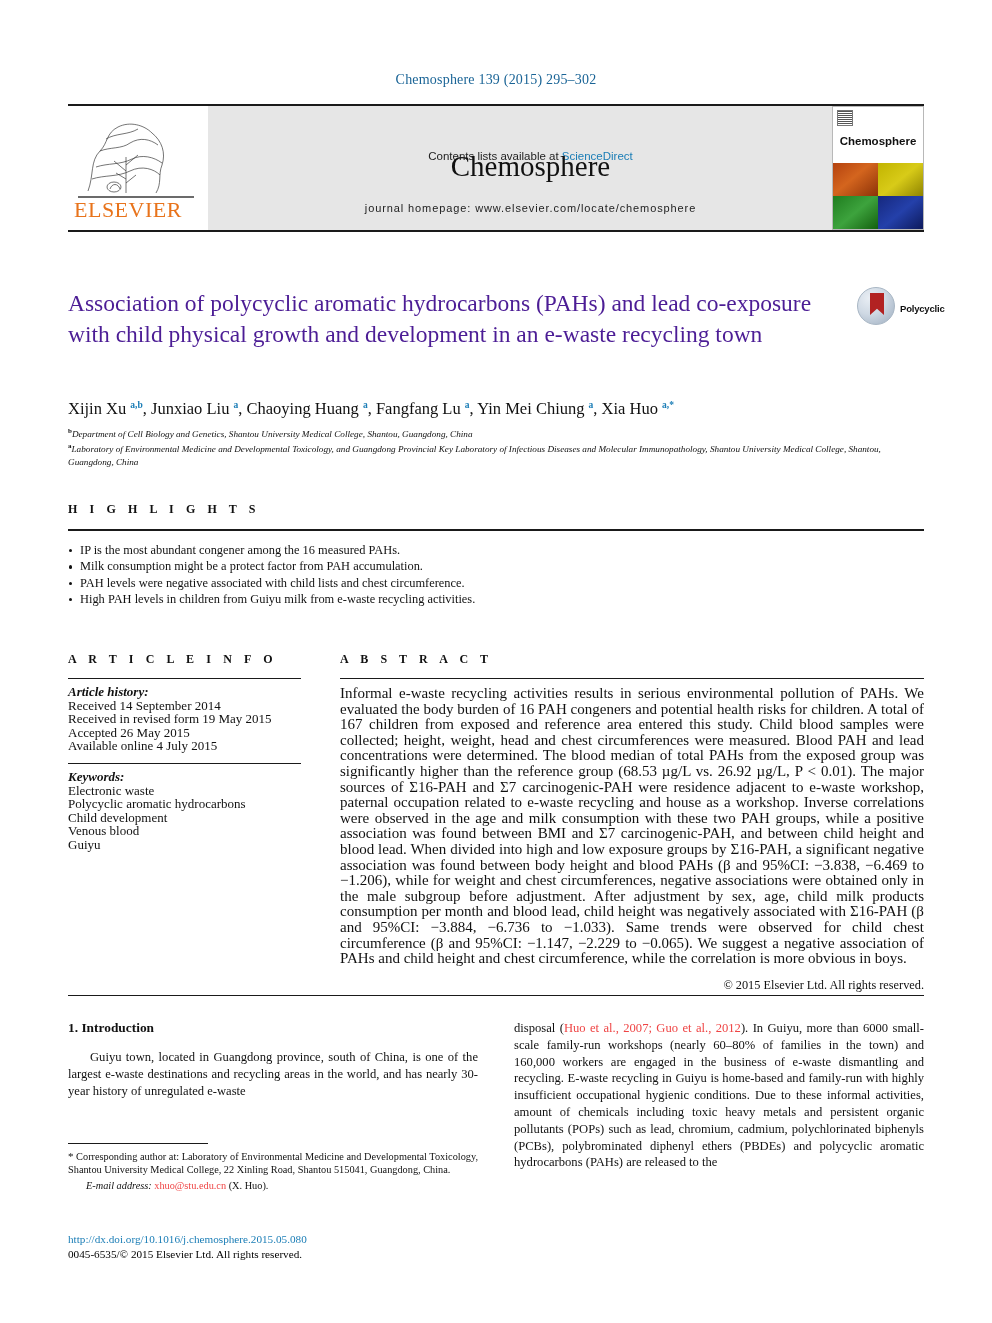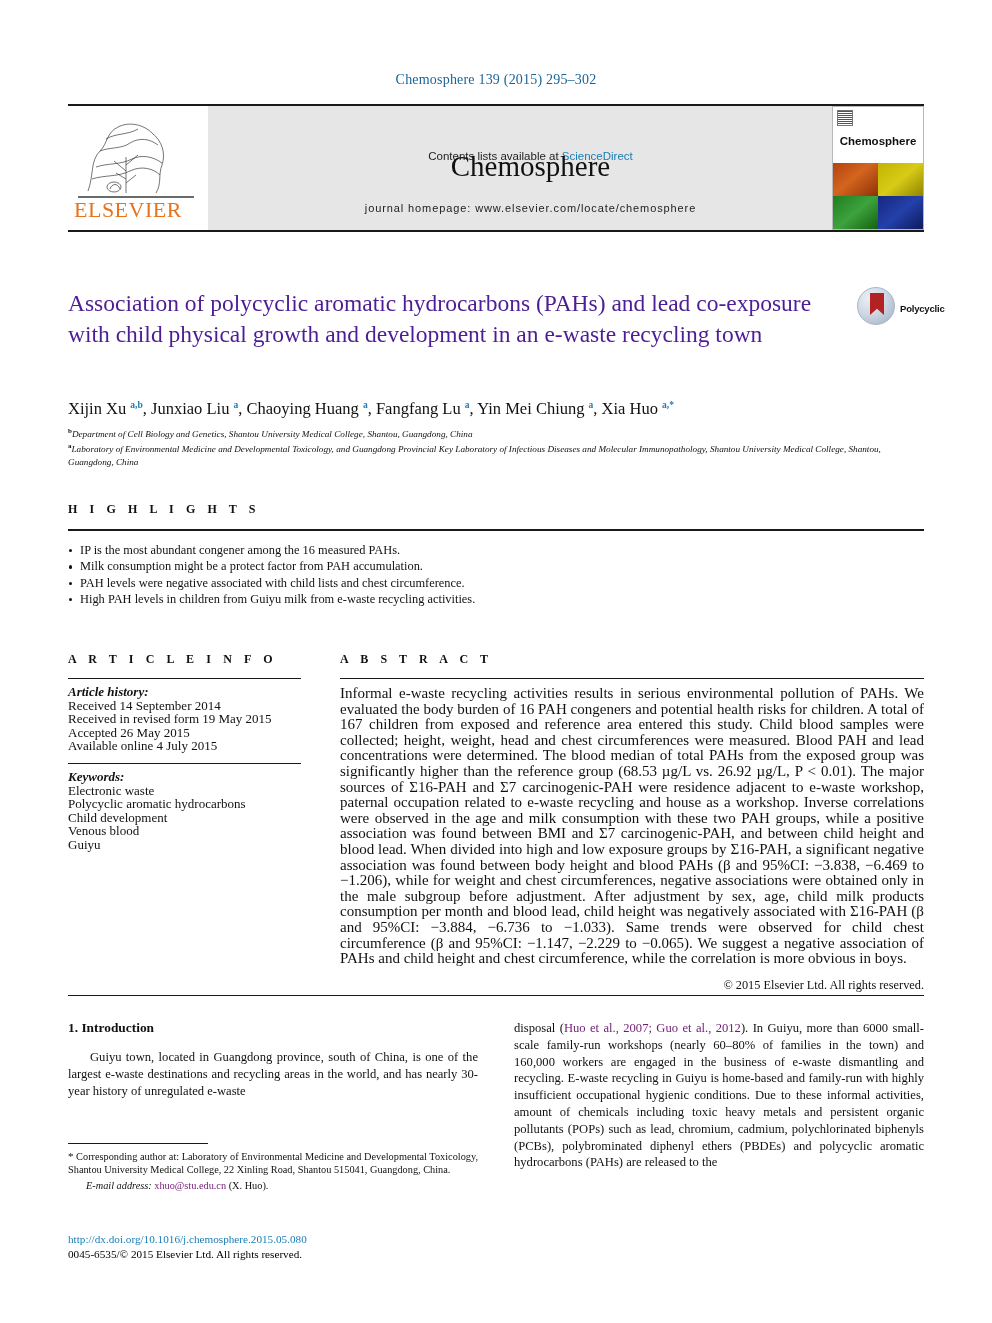--- a/index.html
+++ b/index.html
@@ -334,21 +334,21 @@
   }
   .para {
     font-size: 12.6px;
     line-height: 16.8px;
     text-align: justify;
     color: #111;
     text-indent: 22px;
     margin: 0;
   }
   .para.noindent { text-indent: 0; }
-  .link { color: #701a75; }
+  .link { color: #ef4444; }
 
   
   .footnote-rule {
     position: absolute;
     left: 68px; top: 1143px;
     width: 140px;
     border-top: 1px solid #1a1a1a;
   }
   .footnote {
     position: absolute;

